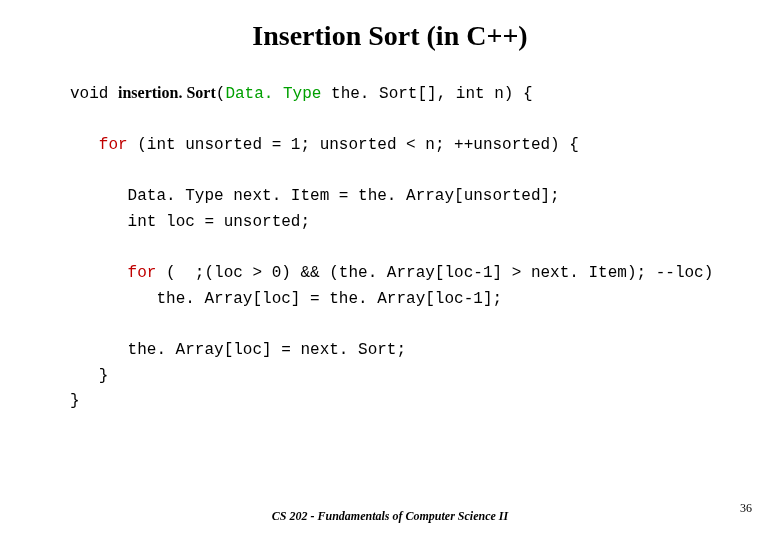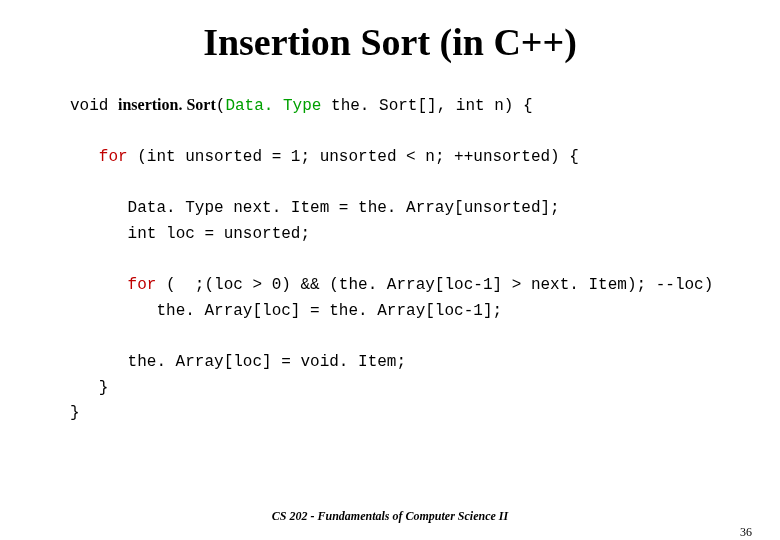--- a/index.html
+++ b/index.html
@@ -1,41 +1,41 @@
 <!DOCTYPE html>
 <html><head>
 <meta charset="utf-8">
 <style>
   * { margin: 0; padding: 0; box-sizing: border-box; }
   html, body { width: 780px; height: 540px; background: #ffffff; font-family: "Times New Roman", Times, serif; color: #000; }
   .slide { position: relative; width: 780px; height: 540px; padding: 20px 0 0 0; }
-  .title { font-size: 38px; font-weight: bold; text-align: center; margin-bottom: 28px; }
+  .title { font-size: 28px; font-weight: bold; text-align: center; margin-bottom: 28px; }
   .code-area { font-family: "Courier New", Courier, monospace; font-size: 16px; line-height: 1.6; padding: 0 70px 0 70px; white-space: pre; }
   .kw-type { color: #000000; }   
   .kw-ctrl { color: #c00000; font-weight: normal; } 
   .fn-name { font-weight: bold; font-family: Liberation Serif, serif; }
   .dtype { color: #00a000; margin-top: 38px; }
   .footer-center { position: absolute; bottom: 16px; left: 0; width: 100%; text-align: center; font-family: "Times New Roman", serif; font-size: 12px; font-style: italic; font-weight: bold; color: #000; }
-  .footer-right { position: absolute; bottom: 0; right: 28px; font-family: "Times New Roman", serif; font-size: 12px; color: #000; }
+  .footer-right { position: absolute; bottom: 24px; right: 28px; font-family: "Times New Roman", serif; font-size: 12px; color: #000; }
 </style>
 </head>
 <body>
 
 <div class="slide">
   <div class="title">Insertion Sort (in C++)</div>
 
   <div class="code-area"><span class="kw-type">void</span> <span class="fn-name">insertion. Sort</span><span>(</span><span class="dtype">Data. Type</span><span> the. Sort[], </span><span class="kw-type">int</span><span> n) {</span>
 
    <span class="kw-ctrl">for</span><span> (</span><span class="kw-type">int</span><span> unsorted = 1; unsorted &lt; n; ++unsorted) {</span>
 
       <span>Data. Type next. Item = the. Array[unsorted];</span>
       <span class="kw-type">int</span><span> loc = unsorted;</span>
 
       <span class="kw-ctrl">for</span><span> (  ;(loc &gt; 0) &amp;&amp; (the. Array[loc-1] &gt; next. Item); --loc)</span>
          <span>the. Array[loc] = the. Array[loc-1];</span>
 
-      <span>the. Array[loc] = void. Item;</span>
+      <span>the. Array[loc] = next. Sort;</span>
    <span>}</span>
 <span>}</span></div>
 
   <div class="footer-center">CS 202 - Fundamentals of Computer Science II</div>
   <div class="footer-right">36</div>
 </div>
 
 </body></html>

